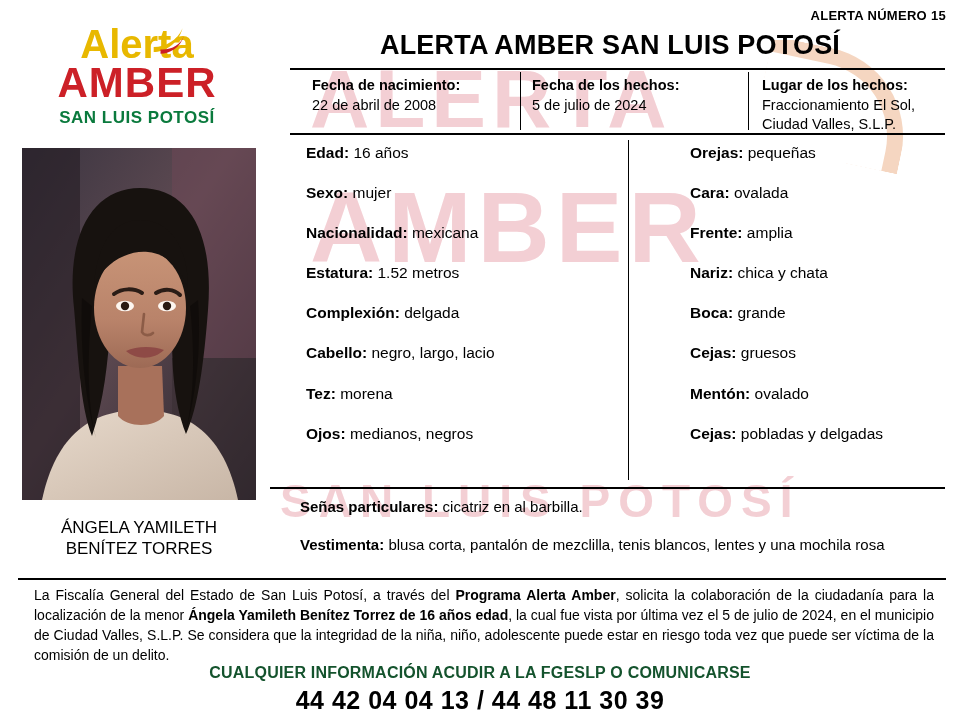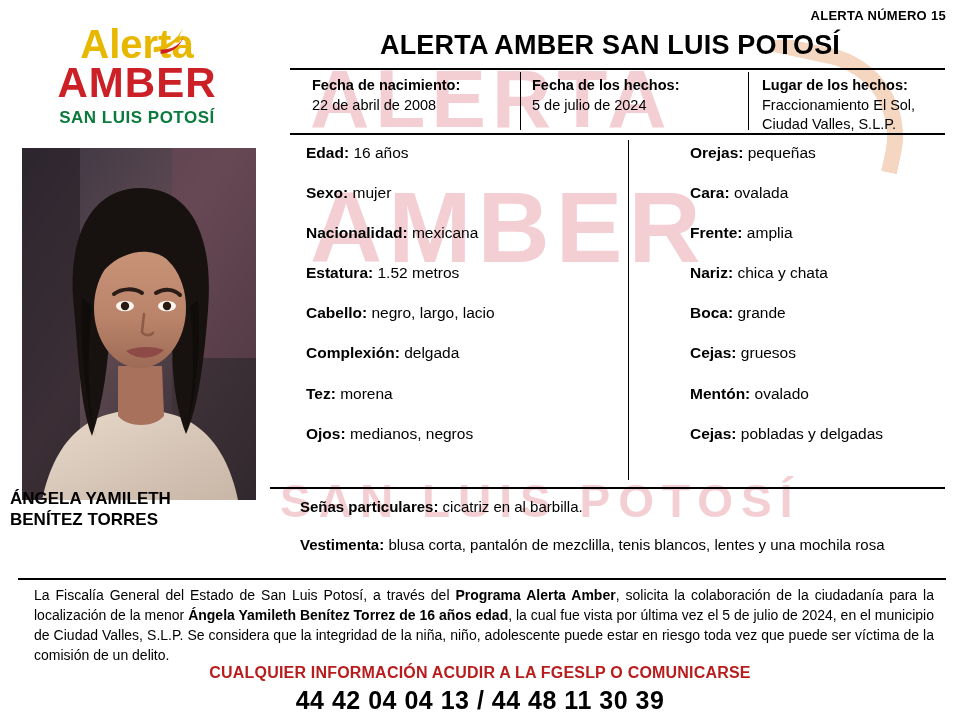--- a/index.html
+++ b/index.html
@@ -101,23 +101,24 @@
     position: absolute;
     left: 22px; top: 148px;
     width: 234px; height: 352px;
     z-index: 3;
     overflow: hidden;
     background: #2b2b33;
   }
   .photo-svg { display: block; width: 100%; height: 100%; }
   .victim-name {
     position: absolute;
-    left: 10px; top: 488px;
+    left: 10px; top: 517px;
     width: 258px;
-    font-weight: bold;
+    text-align: center;
+    font-weight: normal;
     font-size: 17px;
     line-height: 1.25;
     z-index: 3;
   }
 
   
   .title {
     position: absolute;
     left: 280px; top: 30px;
     width: 660px;
@@ -192,21 +193,21 @@
     text-align: justify;
     z-index: 3;
   }
   .footer-text b { font-weight: bold; }
 
   .footer-cta {
     position: absolute;
     left: 0; top: 664px;
     width: 960px;
     text-align: center;
-    color: #b91c1c;
+    color: #14532d;
     font-weight: bold;
     font-size: 16px;
     letter-spacing: .2px;
     z-index: 3;
   }
   .footer-phone {
     position: absolute;
     left: 0; top: 686px;
     width: 960px;
     text-align: center;
@@ -313,22 +314,22 @@
   <div class="lbl">Lugar de los hechos:</div>
   <div style="white-space:pre-line">Fraccionamiento El Sol,
 Ciudad Valles, S.L.P.</div>
 </div>
 
 <div class="attrs col-left">
   <div class="attr"><b>Edad:</b> <span>16 años</span></div>
   <div class="attr"><b>Sexo:</b> <span>mujer</span></div>
   <div class="attr"><b>Nacionalidad:</b> <span>mexicana</span></div>
   <div class="attr"><b>Estatura:</b> <span>1.52 metros</span></div>
+  <div class="attr"><b>Complexión:</b> <span>delgada</span></div>
   <div class="attr"><b>Cabello:</b> <span>negro,  largo,  lacio</span></div>
-  <div class="attr"><b>Complexión:</b> <span>delgada</span></div>
   <div class="attr"><b>Tez:</b> <span>morena</span></div>
   <div class="attr"><b>Ojos:</b> <span>medianos,  negros</span></div>
 </div>
 
 <div class="attrs col-right">
   <div class="attr"><b>Orejas:</b> <span>pequeñas</span></div>
   <div class="attr"><b>Cara:</b> <span>ovalada</span></div>
   <div class="attr"><b>Frente:</b> <span>amplia</span></div>
   <div class="attr"><b>Nariz:</b> <span>chica y chata</span></div>
   <div class="attr"><b>Boca:</b> <span>grande</span></div>

